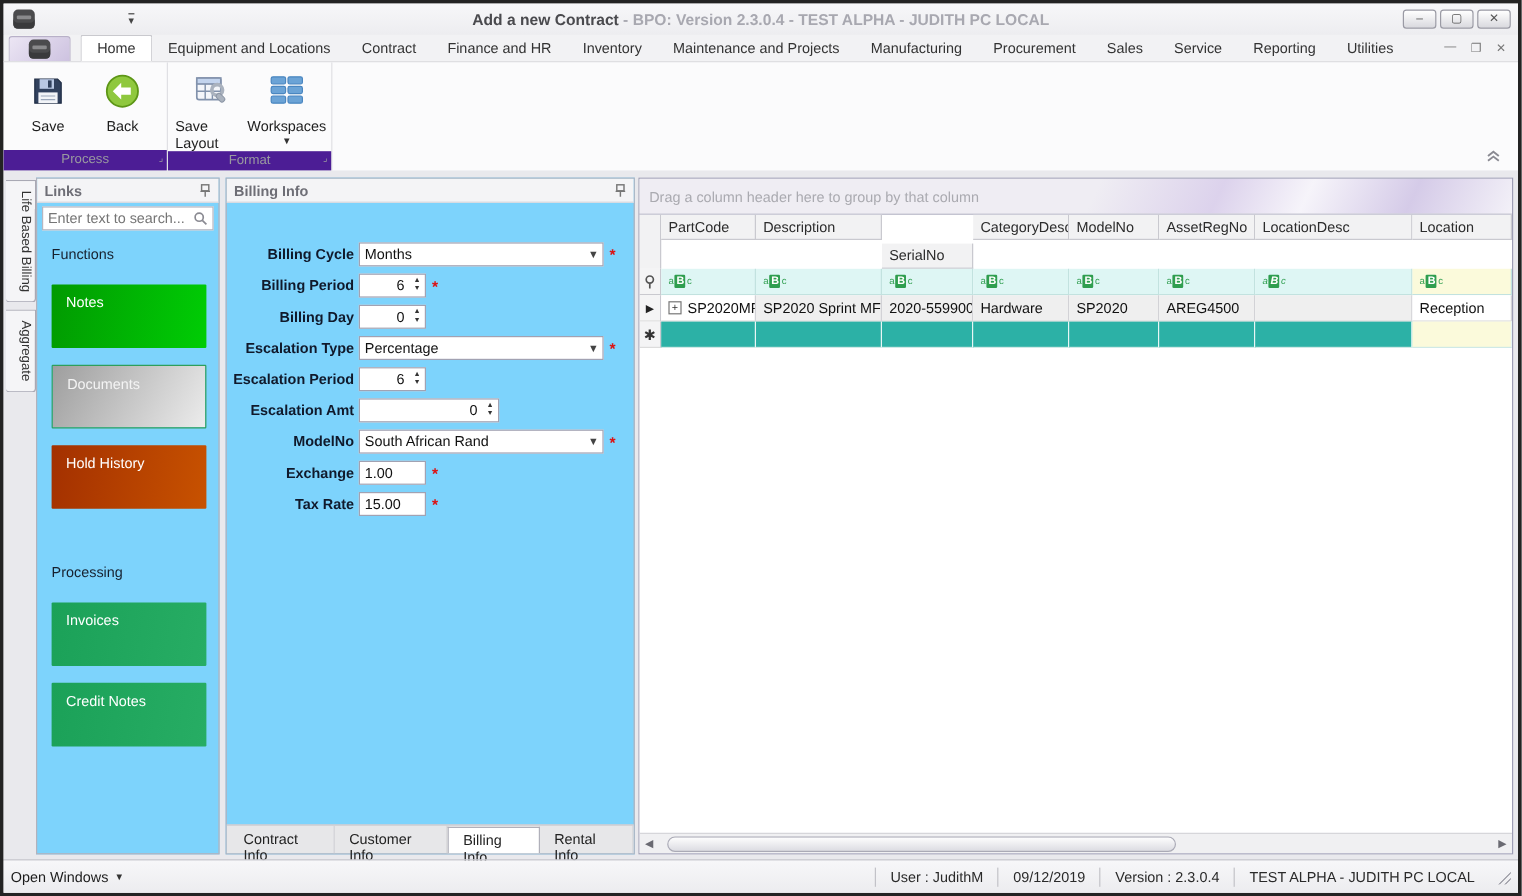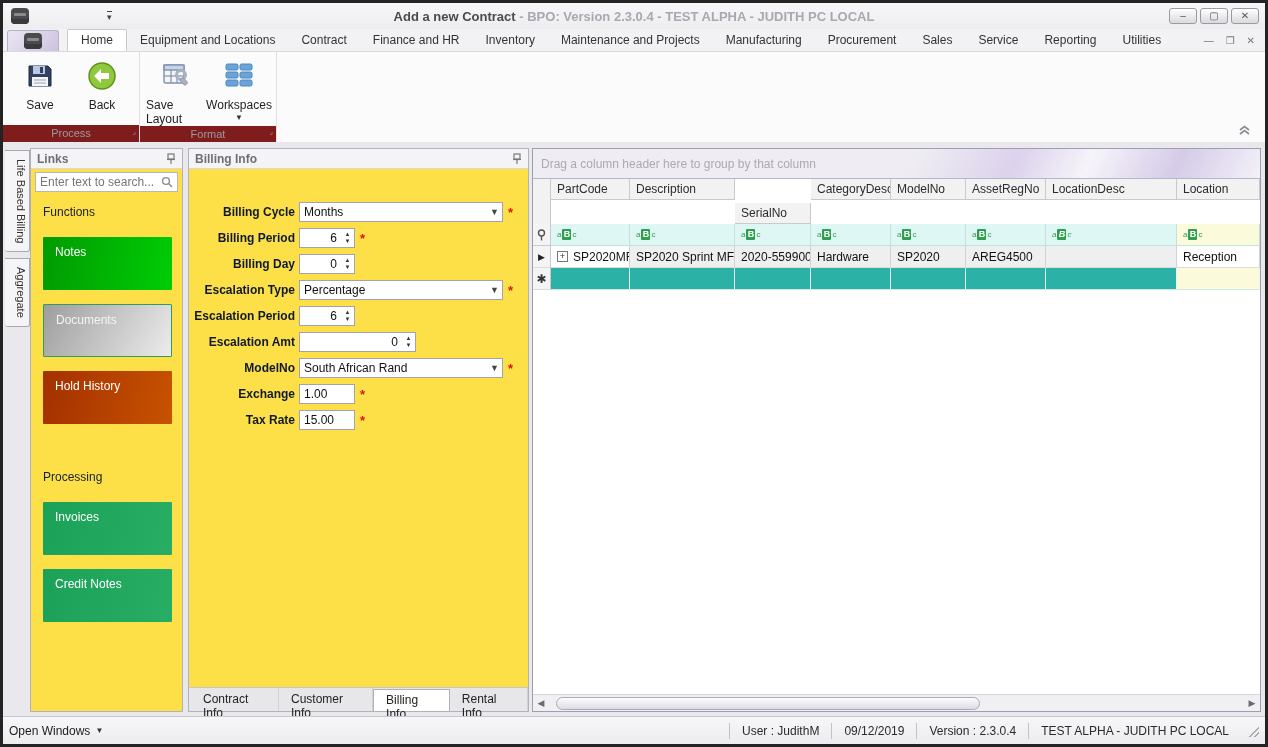--- a/index.html
+++ b/index.html
@@ -24,30 +24,30 @@
   .rtab { padding:3px 13px 4px; color:#333; cursor:default; }
   .rtab.active { background:#fff; border:1px solid #c9c9ce; border-bottom:none; border-radius:2px 2px 0 0; }
   .ribbon-winbtns { margin-left:auto; margin-right:10px; display:flex; gap:12px; color:#777; font-size:10px; align-self:center; }
   .ribbon { background:#fbfbfc; flex:0 0 auto; display:flex; align-items:stretch; position:relative; height:90px; }
   .rgroup { display:flex; flex-direction:column; border-right:1px solid #e0e0e4; }
   .rgroup-body { display:flex; padding:4px 6px 0 6px; flex:1; }
   .rbutton { width:62px; display:flex; flex-direction:column; align-items:center; padding-top:4px; cursor:default; }
   .rbutton .ric { width:32px; height:32px; display:flex; align-items:center; justify-content:center; }
   .rbutton .rlabel { margin-top:6px; color:#1e1e1e; }
   .rbutton .rdrop { font-size:8px; color:#333; margin-top:1px; }
-  .rgroup-caption { height:17px; background:#7f1d1d; color:#9a9aa0; text-align:center; font-size:11px; line-height:16px; position:relative; }
+  .rgroup-caption { height:17px; background:#4c1d95; color:#9a9aa0; text-align:center; font-size:11px; line-height:16px; position:relative; }
   .launcher { position:absolute; right:3px; bottom:2px; font-size:8px; color:#9a9aa0; }
   .ribbon-collapse { position:absolute; right:14px; bottom:6px; color:#8a8a92; }
 
   
   .main { flex:1; display:flex; background:#e9e9ed; padding:6px 4px 4px 2px; gap:0; min-height:0; }
   .side-strip { width:25px; display:flex; flex-direction:column; gap:6px; padding-top:2px; flex:0 0 auto; }
   .vtab { writing-mode:vertical-rl; background:#f5f5f7; border:1px solid #a9a9b4; border-left:none; border-radius:0 0 3px 3px; color:#333; padding:8px 2px; font-size:11px; text-align:center; }
 
-  .panel { background:#fde047; border:1px solid #b2b2bc; display:flex; flex-direction:column; min-height:0; }
+  .panel { background:#7dd3fc; border:1px solid #b2b2bc; display:flex; flex-direction:column; min-height:0; }
   .panel-caption { height:20px; background:#f4f4f6; border-bottom:1px solid #d8d8de; color:#6e6e76; font-weight:bold; display:flex; align-items:center; padding:0 6px; flex:0 0 auto; }
   .panel-caption .pin { margin-left:auto; }
 
   
   #links-panel { width:153px; flex:0 0 auto; }
   .searchbox { margin:3px 4px; height:20px; border:1px solid #b6b6c0; background:#fff; display:flex; align-items:center; padding:0 4px; flex:0 0 auto; }
   .searchbox input { border:none; outline:none; flex:1; width:70px; font-family:"Liberation Sans",sans-serif; font-size:12px; color:#888; }
   .links-body { flex:1; padding:10px 10px 0 12px; overflow:hidden; }
   .lheading { font-size:12px; font-weight:normal; color:#16202e; margin-bottom:18px; }
   .lheading.second { margin-top:46px; }

